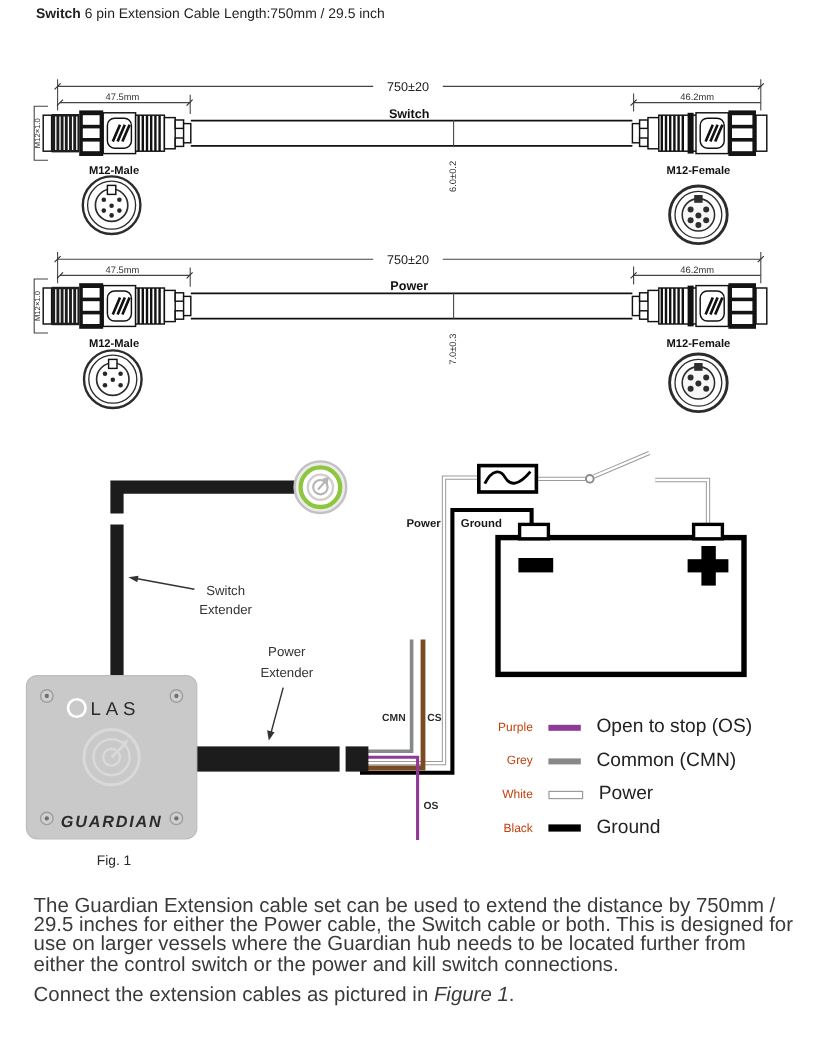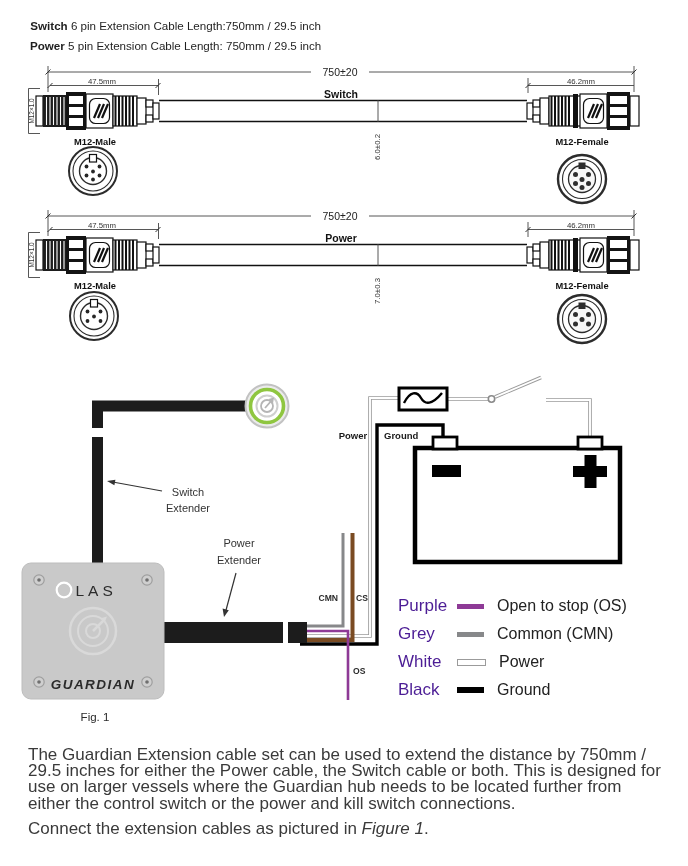--- a/index.html
+++ b/index.html
@@ -21,24 +21,24 @@
   .wi{stroke:#fff;stroke-width:1.9;fill:none;}
   .thk{stroke:#1c1c1c;stroke-width:11;fill:none;}
   .wire-grey{stroke:#87888a;stroke-width:3;fill:none;}
   .wire-brown{stroke:#7a4b22;stroke-width:4;fill:none;}
   .wire-purple{stroke:#8e3a96;stroke-width:2.6;fill:none;}
   .wire-black{stroke:#000;stroke-width:3.4;fill:none;}
   .figlab{font-size:9.5px;font-weight:bold;fill:#1a1a1a;}
   .wlab{font-size:8.6px;font-weight:bold;}
   .extlab{font-size:11px;fill:#333;}
   .arrowln{stroke:#333;stroke-width:1.2;fill:none;}
-  .header{left:30px;top:16px;font-size:11.6px;line-height:20px;color:#1f1f1f;text-align:center;}
+  .header{left:30px;top:2px;font-size:11.6px;line-height:20px;color:#1f1f1f;}
   .legend{left:398px;top:592px;width:240px;}
   .legend-row{height:28px;display:flex;align-items:center;}
-  .legend-name{width:46px;font-size:17px;color:#4c1d95;padding-right:13px;flex:none;}
+  .legend-name{width:46px;text-align:right;font-size:10px;color:#c2410c;padding-right:13px;flex:none;}
   .legend-swatch{width:27px;flex:none;margin-right:13px;}
   .sw-purple{height:5px;background:#8e3a96;}
   .sw-brown{height:6px;background:#7a4b22;}
   .sw-grey{height:5px;background:#87888a;}
   .sw-white{height:5px;background:#fff;border:1px solid #9b9b9b;}
   .sw-black{height:6px;background:#000;}
   .legend-desc{font-size:16px;color:#222;}
   .footer{left:28px;top:747px;width:636px;font-size:17px;line-height:16.2px;color:#3a3a3a;}
   .footer p{margin:0 0 9px 0;}
   .footer .connect{margin:0 0 4px 0;}
@@ -95,21 +95,20 @@
       <circle r="24" class="fr" stroke-width="2.4"></circle>
       <circle r="19.5" class="fr" stroke-width="1.1"></circle>
       <circle r="13.5" fill="#f7f7f7" stroke="#2c2c2c" stroke-width="1.3"></circle>
       <rect x="-3.5" y="-16.5" width="7" height="6.5" fill="#2e2e2e"></rect>
     </g>
   </defs>
 </svg>
 
 <div class="abs header">
   <div><b>Switch</b><span> 6 pin Extension Cable Length:750mm / 29.5 inch</span></div>
-  <div><b>Power</b><span> 5 pin Extension Cable Length: 750mm / 29.5 inch</span></div>
 </div>
 
 <svg class="abs" style="left:0;top:60px" width="688" height="145" viewBox="0 60 688 145">
 
   <path class="dim" d="M48 72 H311 M369 72 H634 M48 66 V92 M634 66 V92"></path>
   <path class="tick" d="M45.5 74.5 L50.5 69.5 M631.5 74.5 L636.5 69.5"></path>
   <text class="bigdim" x="340" y="76" text-anchor="middle">750±20</text>
   <text class="cname" x="341" y="98" text-anchor="middle">Switch</text>
 
   <path class="dim" d="M50 85.5 H158 M158.5 79 V95"></path>

